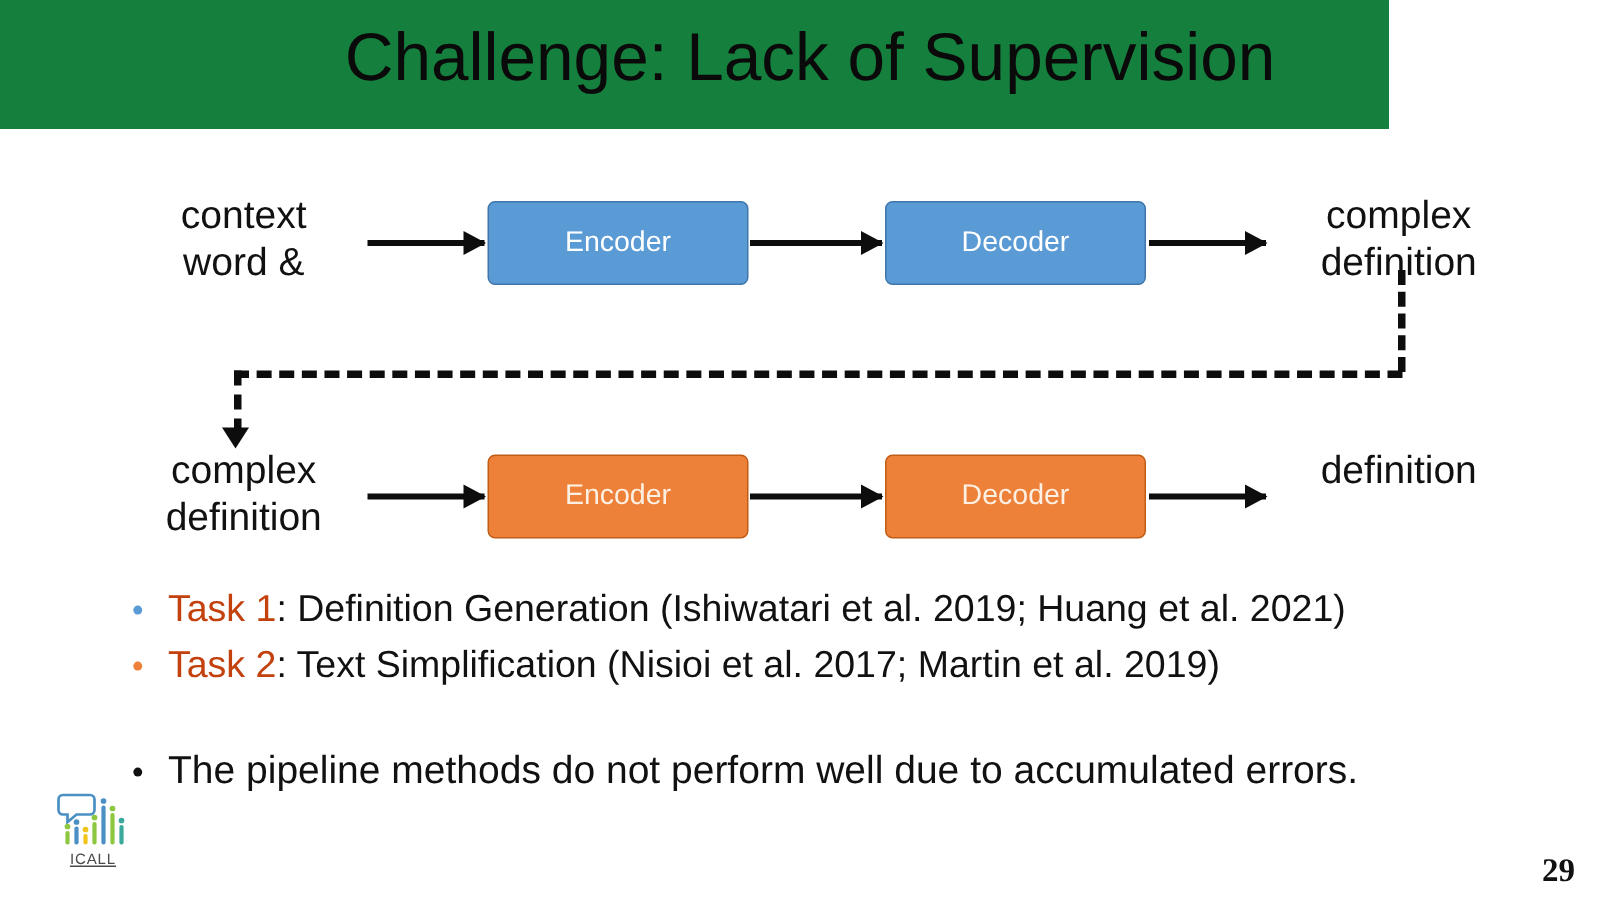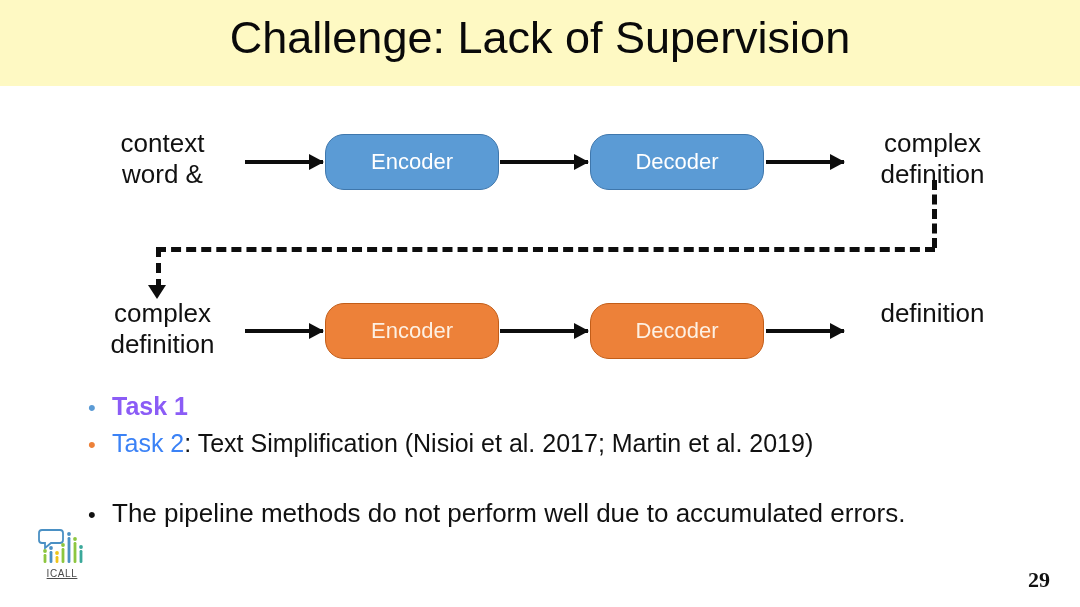--- a/index.html
+++ b/index.html
@@ -16,23 +16,23 @@
     height: 607px;
     background: #ffffff;
     overflow: hidden;
   }
 
   
   #title-band {
     position: absolute;
     left: 0;
     top: 0;
-    width: 1080px;
+    width: 926px;
     height: 86px;
-    background: #fef9c3;
+    background: #15803d;
   }
   #title-text {
     position: absolute;
     left: 0;
     top: 12px;
     width: 1080px;
     text-align: center;
     font-size: 45px;
     font-weight: 400;
     color: #0a0a0a;
@@ -53,26 +53,26 @@
     position: absolute;
     text-align: center;
     font-size: 26px;
     line-height: 31px;
     color: #111111;
     white-space: nowrap;
   }
 
   .proc-box {
     position: absolute;
-    border-radius: 19px;
+    border-radius: 5px;
     box-sizing: border-box;
     display: flex;
     align-items: center;
     justify-content: center;
-    font-size: 22px;
+    font-size: 19px;
     color: #ffffff;
   }
   .proc-box.blue {
     background: #5b9bd5;
     border: 1.5px solid #3f77ac;
   }
   .proc-box.orange {
     background: #ed8139;
     border: 1.5px solid #c25d18;
     color: #fdf0e3;
@@ -134,22 +134,22 @@
   }
   .bullet-dot {
     width: 24px;
     flex: 0 0 24px;
     font-size: 22px;
     line-height: 1;
   }
   .bullet-dot.blue { color: #5b9bd5; }
   .bullet-dot.orange { color: #ed8139; }
   .bullet-dot.black { color: #111111; }
-  .task-tag.blue { color: #8b5cf6; font-weight: bold; }
-  .task-tag.orange { color: #3b82f6; }
+  .task-tag.blue { color: #c2410c; }
+  .task-tag.orange { color: #c2410c; }
 
   #summary-bullet {
     position: absolute;
     left: 88px;
     top: 498px;
     display: flex;
     align-items: baseline;
     font-size: 26px;
     color: #111111;
     white-space: nowrap;
@@ -254,20 +254,21 @@
 
     <div class="side-label" style="left:855px; top:212px; width:155px;">
       <div>definition</div>
     </div>
   </div>
 
   <div id="bullets">
     <div class="bullet-row">
       <span class="bullet-dot blue">•</span>
       <span class="task-tag blue">Task 1</span>
+      <span>: Definition Generation (Ishiwatari et al. 2019; Huang et al. 2021)</span>
     </div>
     <div class="bullet-row">
       <span class="bullet-dot orange">•</span>
       <span class="task-tag orange">Task 2</span>
       <span>: Text Simplification (Nisioi et al. 2017; Martin et al. 2019)</span>
     </div>
   </div>
 
   <div id="summary-bullet">
     <span class="bullet-dot black">•</span>

